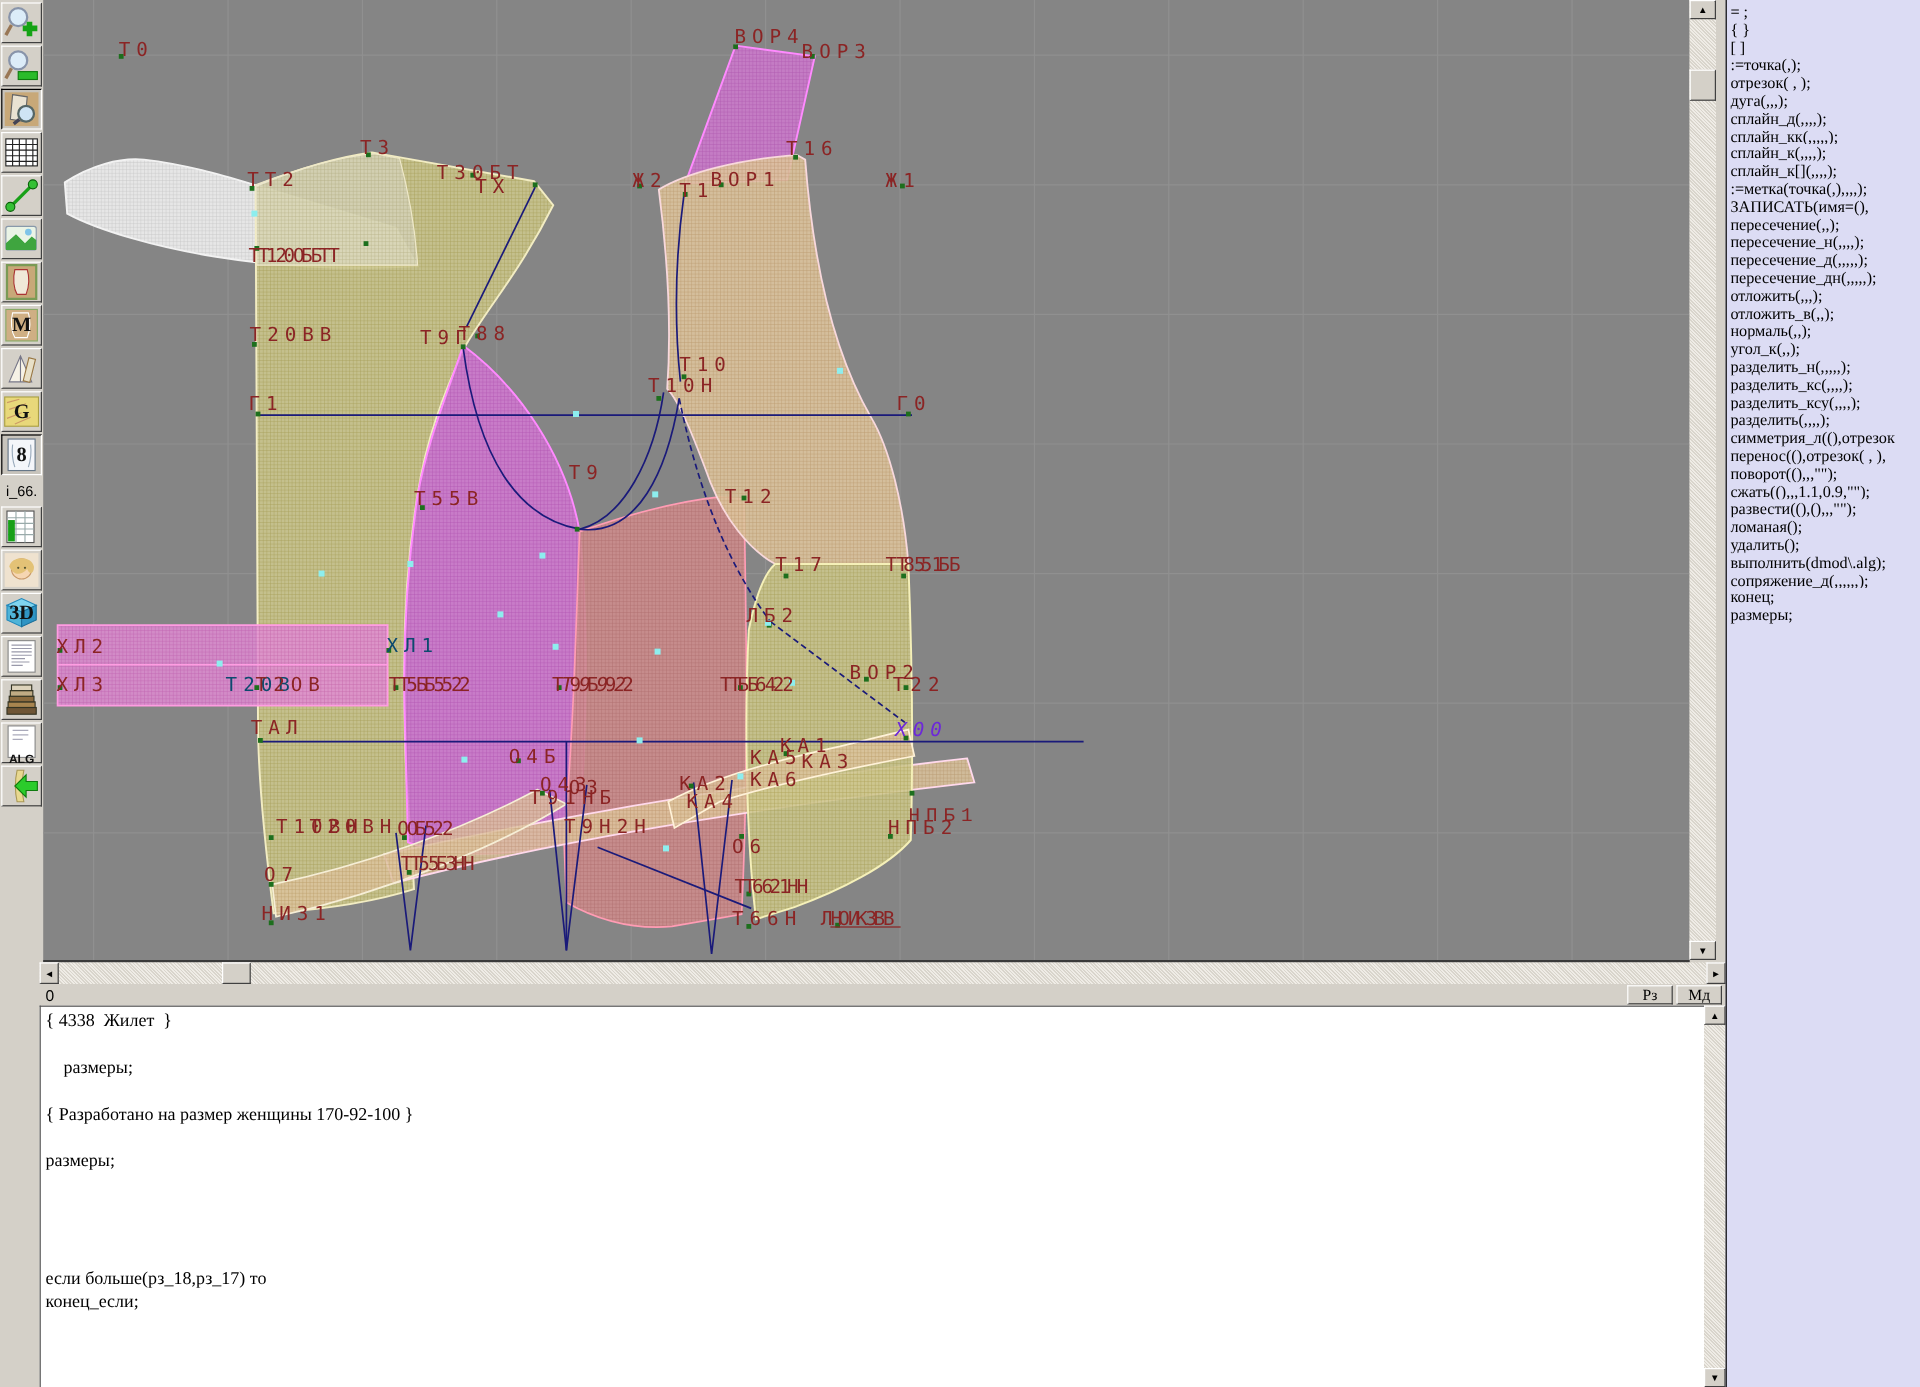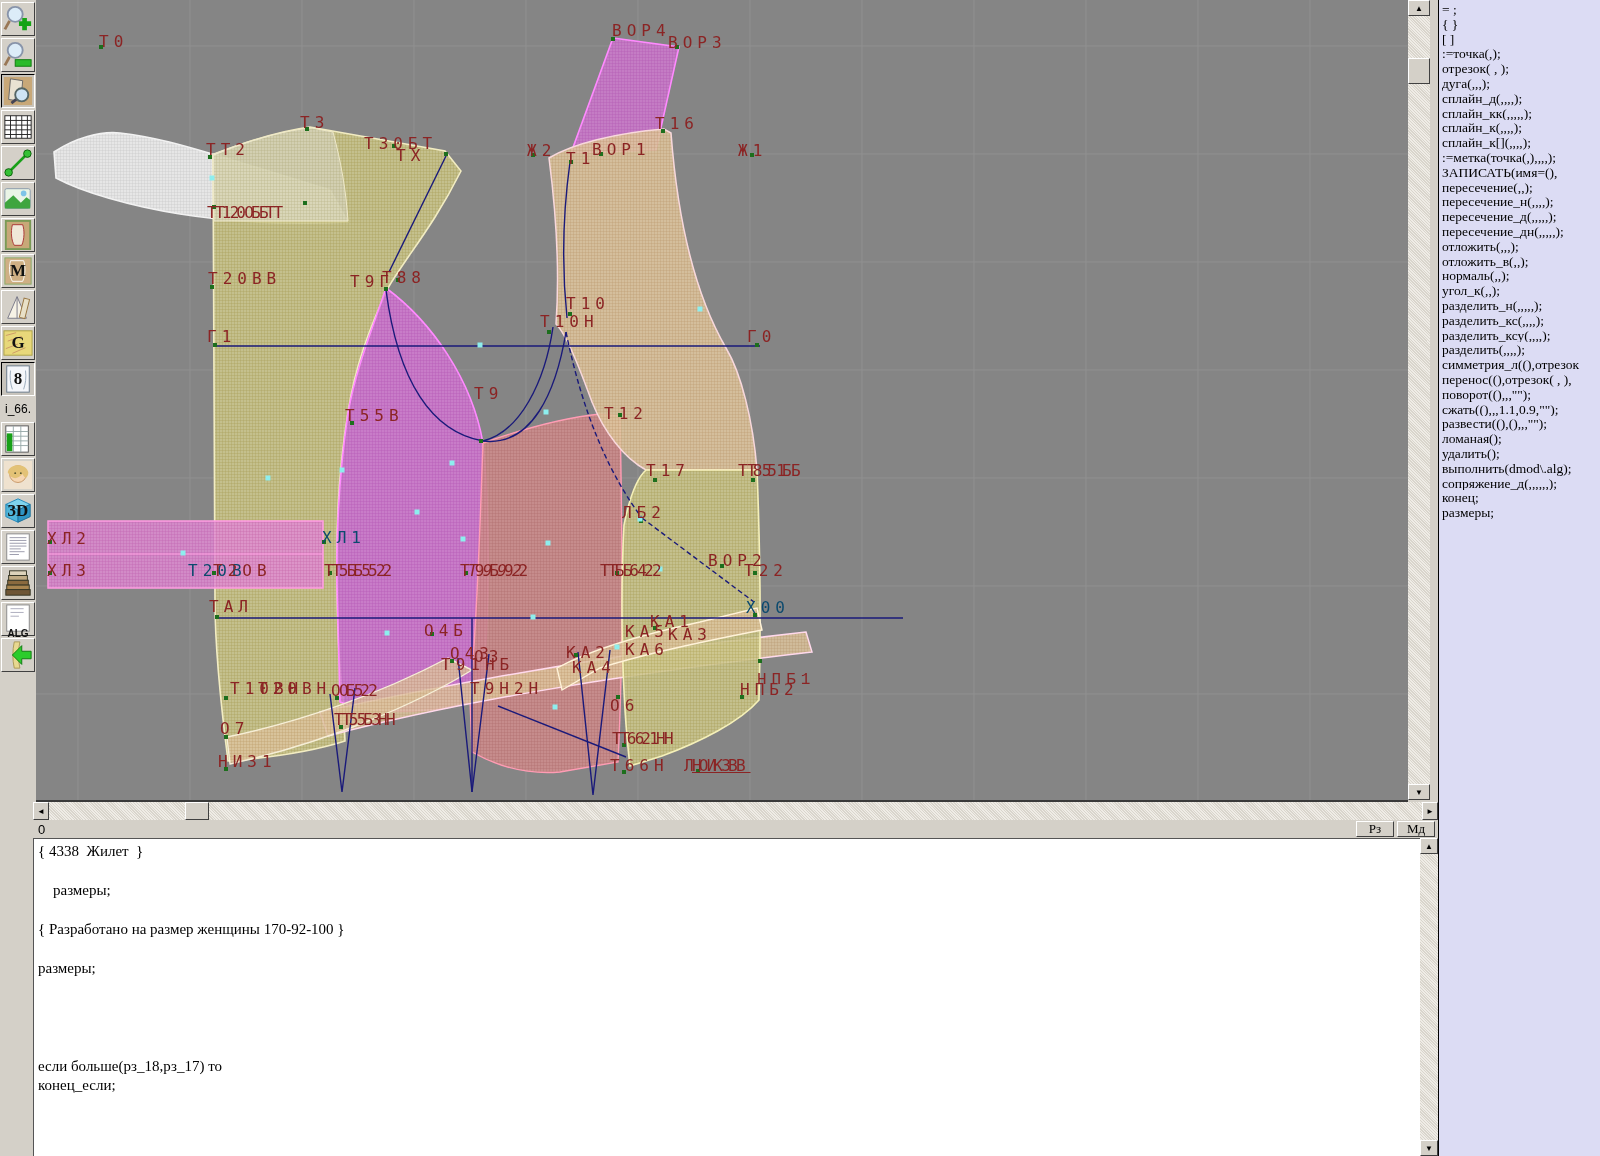--- a/index.html
+++ b/index.html
@@ -392,21 +392,21 @@
       <div class="lbl" style="left: 152px; top: 561px; color: #0c4a6e;">Т20В</div>
       <div class="lbl" style="left: 177px; top: 561px; color: rgb(139, 36, 36);">Т2ОВ</div>
       <div class="lbl" style="left: 288px; top: 561px; color: rgb(139, 36, 36);">Т5Б52</div>
       <div class="lbl" style="left: 296px; top: 561px; color: rgb(139, 36, 36); text-align: right;">ТБ52</div>
       <div class="lbl" style="left: 424px; top: 561px; color: rgb(139, 36, 36);">Т9Б92</div>
       <div class="lbl" style="left: 432px; top: 561px; color: rgb(139, 36, 36); font-style: italic;">Т992</div>
       <div class="lbl" style="left: 564px; top: 561px; color: rgb(139, 36, 36);">ТБ62</div>
       <div class="lbl" style="left: 572px; top: 561px; color: rgb(139, 36, 36); text-align: right;">ТБ42</div>
       <div class="lbl" style="left: 708px; top: 561px; color: rgb(139, 36, 36);">Т22</div>
       <div class="lbl" style="left: 173px; top: 597px; color: rgb(139, 36, 36);">ТАЛ</div>
-      <div class="lbl" style="left: 710px; top: 598px; color: #0c4a6e;">Х00</div>
+      <div class="lbl" style="left: 710px; top: 598px; color: #6d28d9; font-style: italic;">Х00</div>
       <div class="lbl" style="left: 614px; top: 612px; color: rgb(139, 36, 36);">КА1</div>
       <div class="lbl" style="left: 589px; top: 622px; color: rgb(139, 36, 36);">КА5</div>
       <div class="lbl" style="left: 632px; top: 625px; color: rgb(139, 36, 36);">КА3</div>
       <div class="lbl" style="left: 388px; top: 621px; color: rgb(139, 36, 36);">О4Б</div>
       <div class="lbl" style="left: 530px; top: 643px; color: rgb(139, 36, 36);">КА2</div>
       <div class="lbl" style="left: 589px; top: 640px; color: rgb(139, 36, 36);">КА6</div>
       <div class="lbl" style="left: 414px; top: 644px; color: rgb(139, 36, 36);">О4З</div>
       <div class="lbl" style="left: 438px; top: 647px; color: rgb(139, 36, 36);">О3</div>
       <div class="lbl" style="left: 405px; top: 655px; color: rgb(139, 36, 36);">Т91НБ</div>
       <div class="lbl" style="left: 721px; top: 671px; color: rgb(139, 36, 36); font-family: Liberation Mono, monospace;">НПБ1</div>

